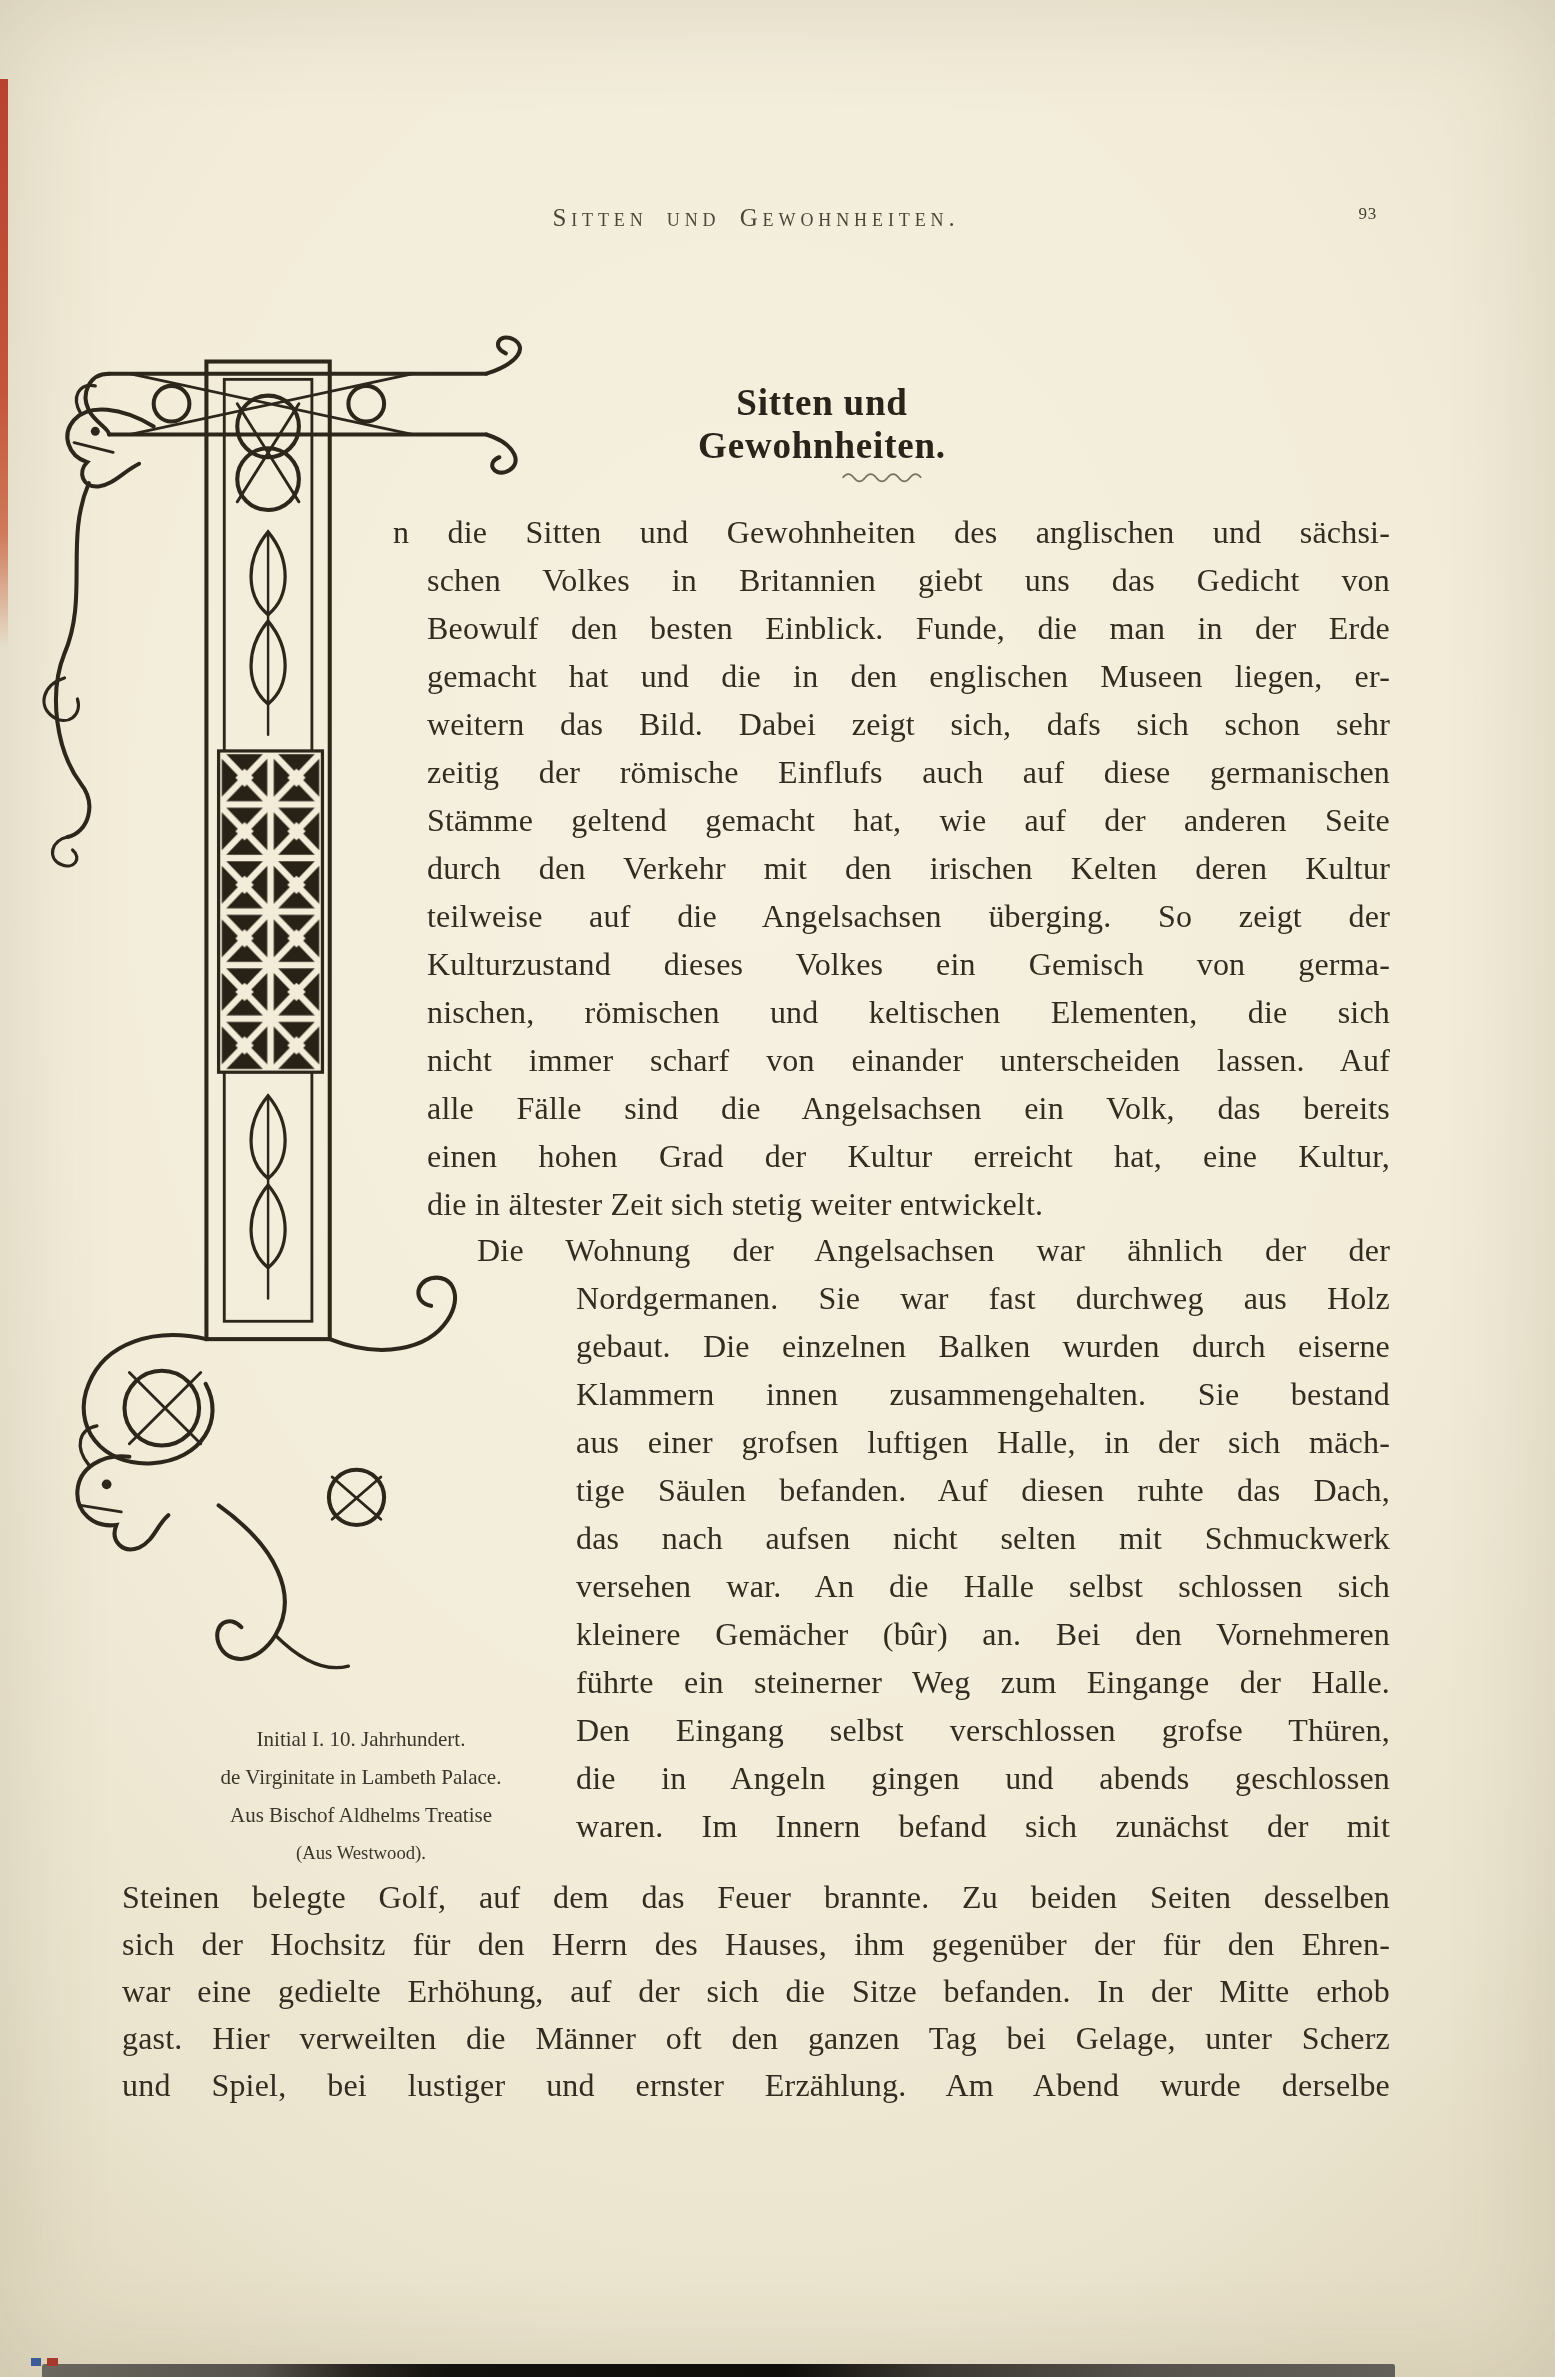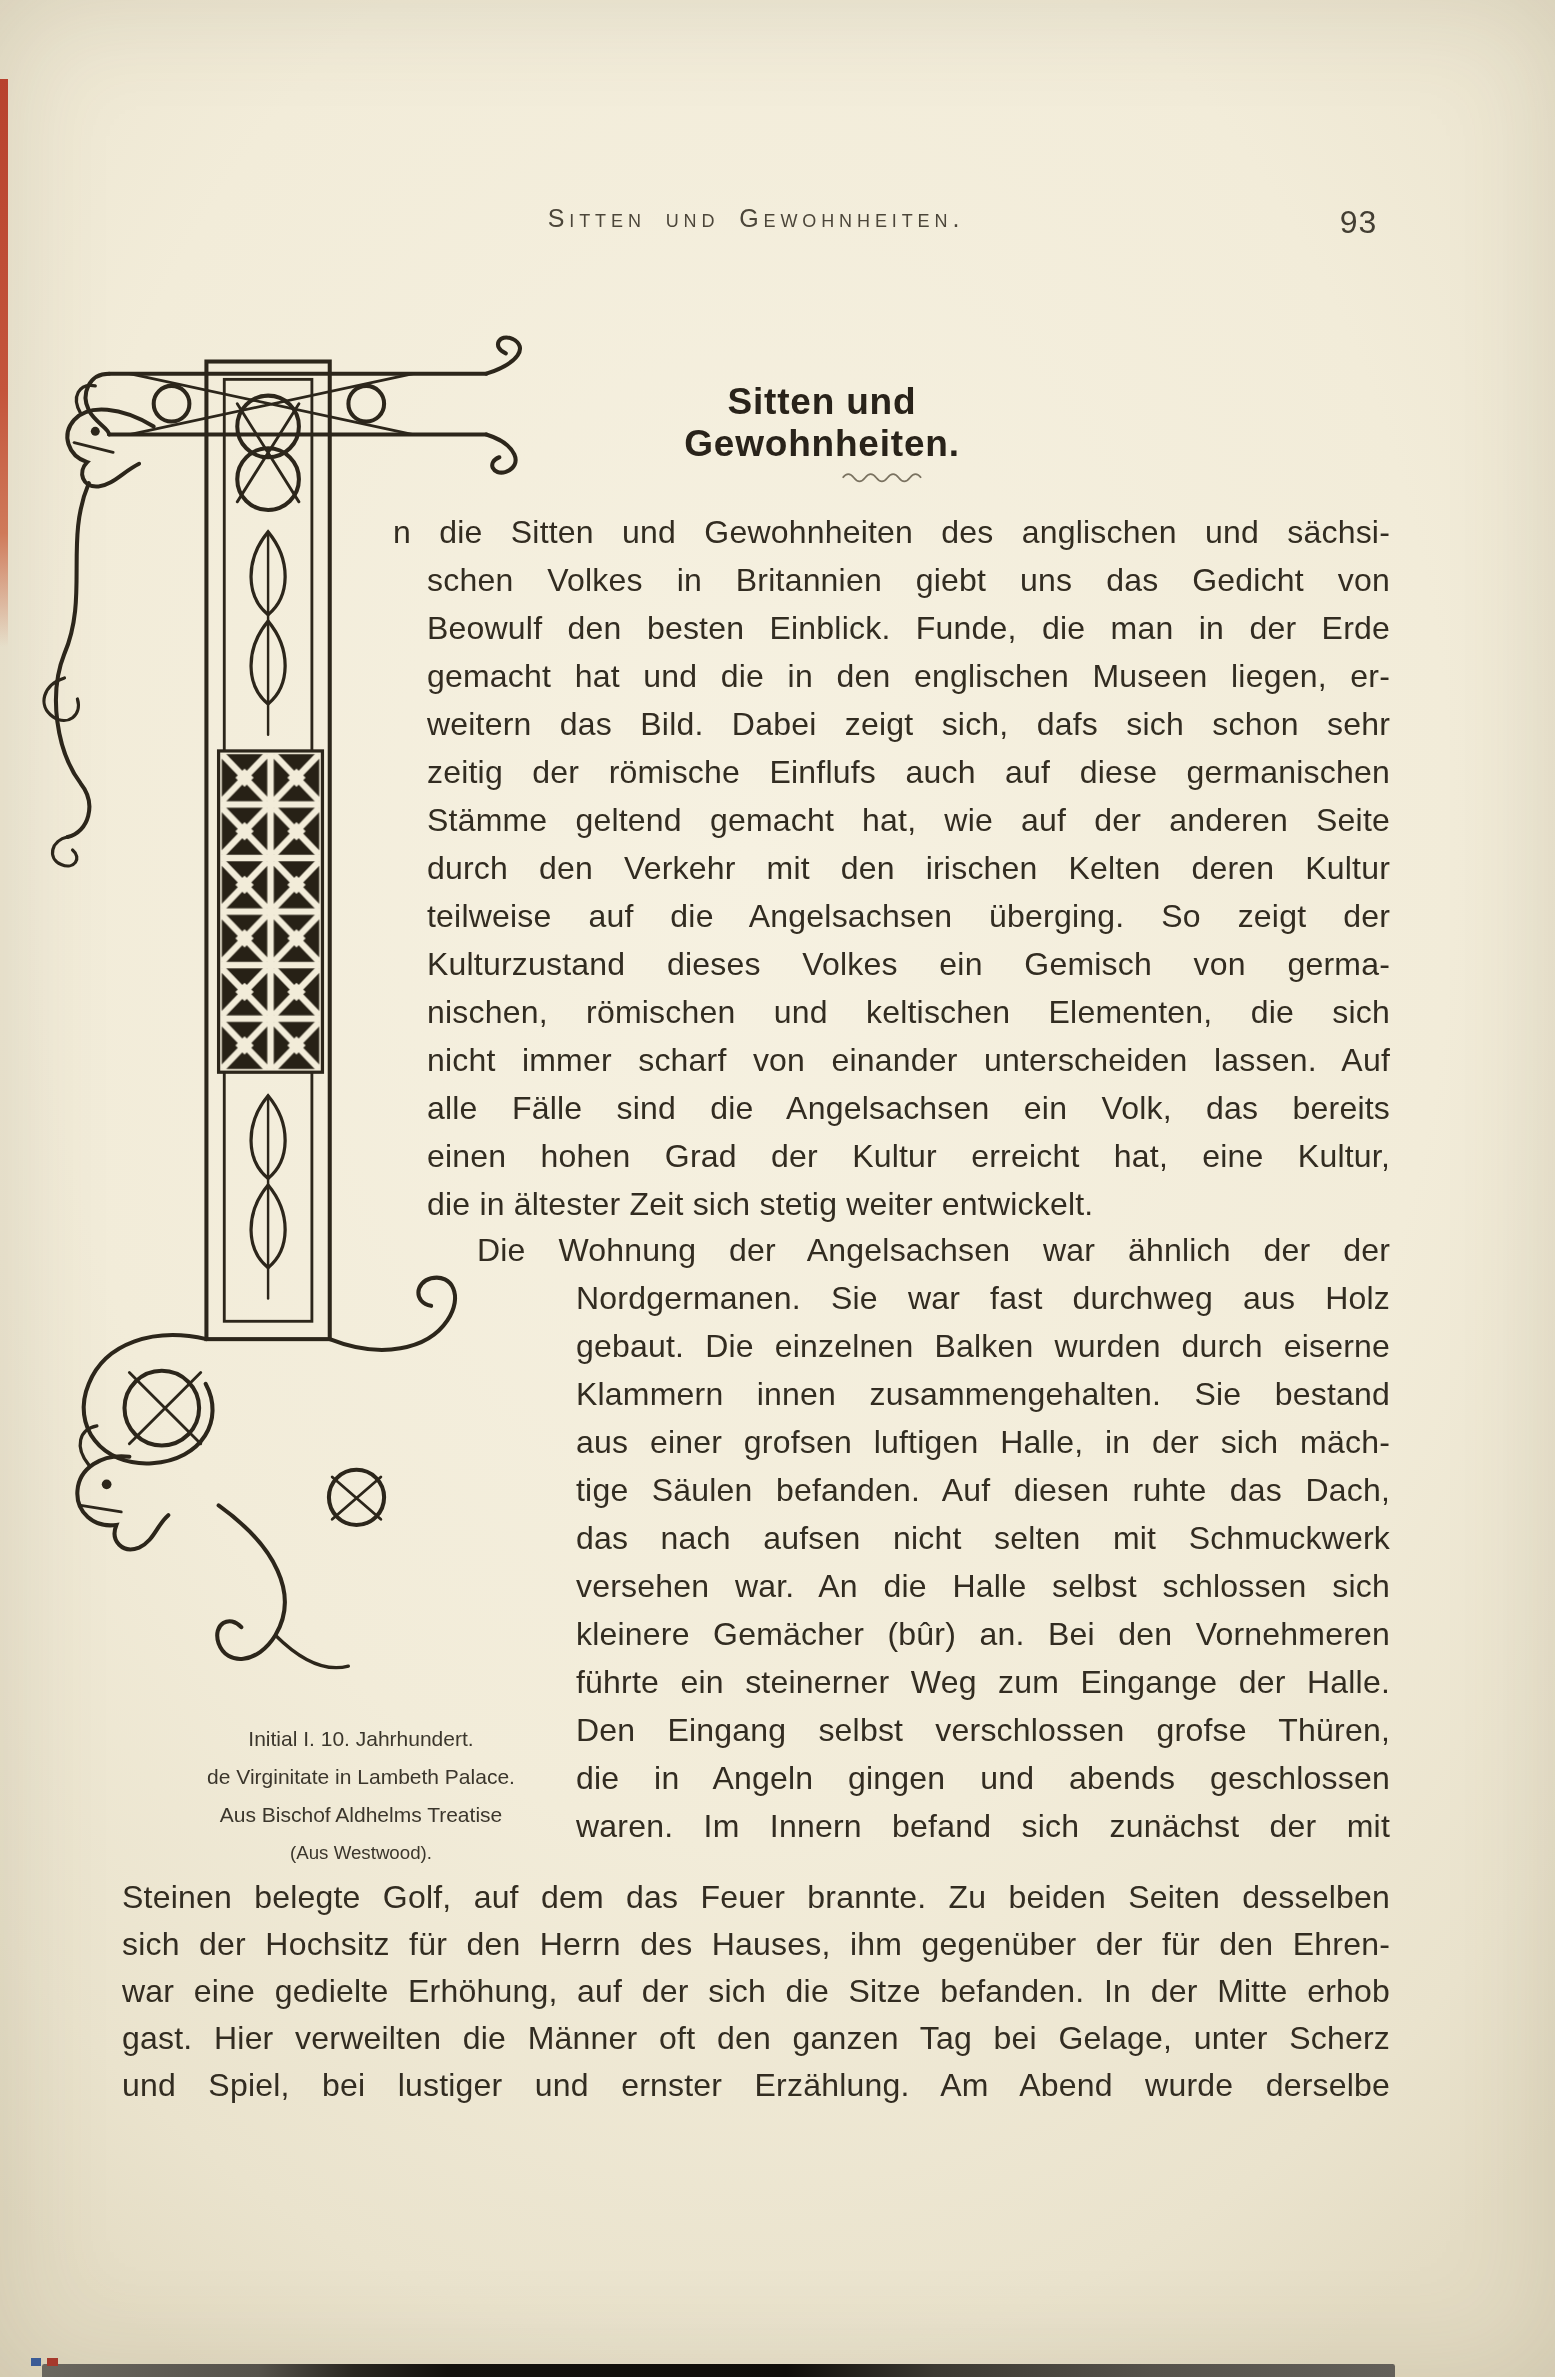--- a/index.html
+++ b/index.html
@@ -3,41 +3,41 @@
 <meta charset="utf-8">
 <style>
   html, body { margin: 0; padding: 0; background: #e8e1cb; }
   .page {
     position: relative;
     width: 1556px;
     height: 2377px;
     overflow: hidden;
     background: radial-gradient(1217px 1703px at 48% 36%, #f6f1e1 0%, #f2ecd9 58%, #eae3cd 88%, #e4dcc4 100%);
     box-shadow: inset 0 0 114px rgba(92, 80, 52, 0.16);
-    font-family: Liberation Sans, sans-serif;
+    font-family: Liberation Serif, serif;
     color: #322c21;
   }
 
   
   .running-head {
     position: absolute;
     left: 122px; top: 204px; width: 1268px; height: 36px;
     text-align: center;
     font-variant: small-caps;
     font-size: 25px;
     letter-spacing: 4.9px;
     word-spacing: 8px;
     color: #4c463a;
   }
   .page-number {
     position: absolute;
     right: 13px; top: 0;
     letter-spacing: 0.8px;
     font-variant: normal;
-    font-size: 32px;
+    font-size: 17px;
     color: #433e33;
   }
 
   
   .chapter-title {
     position: absolute;
     left: 611px; top: 381px; width: 422px;
     text-align: center;
     font-size: 37px;
     font-weight: bold;

